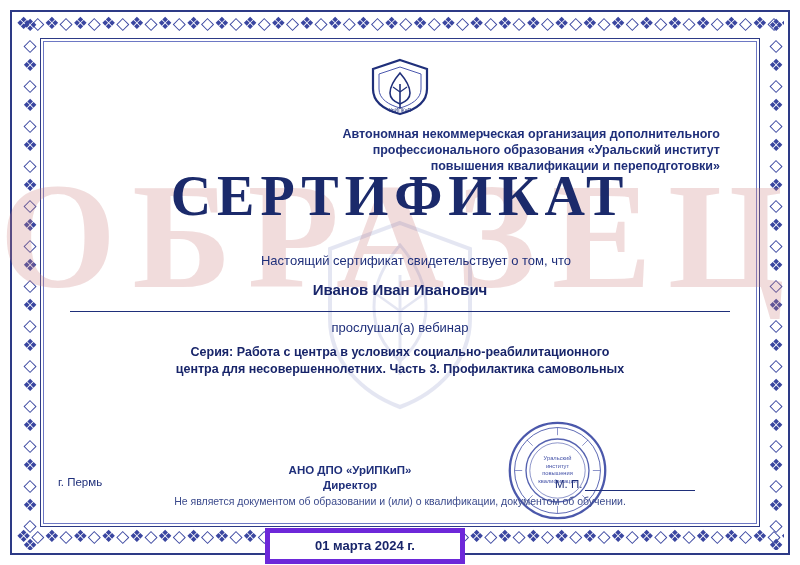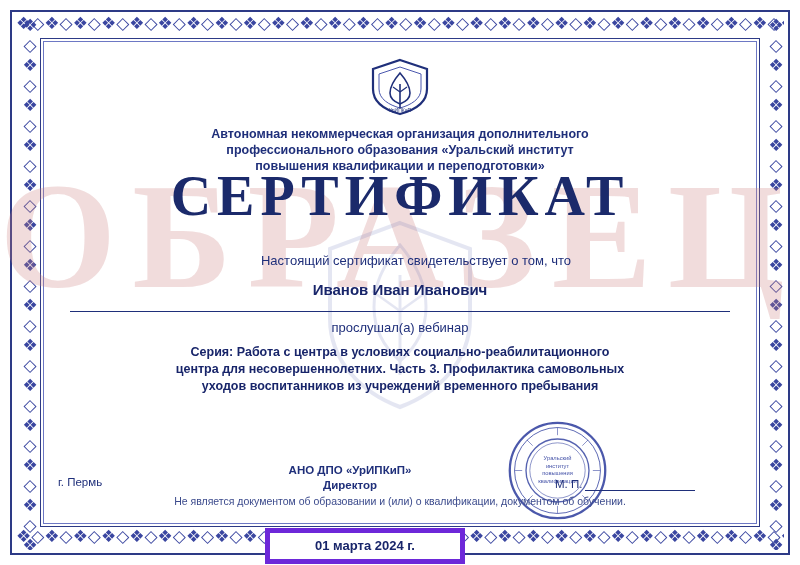--- a/index.html
+++ b/index.html
@@ -107,21 +107,21 @@
     width: 80px;
     height: 60px;
     text-align: center;
   }
 
   .org-name {
     position: absolute;
     left: 30px;
     top: 78px;
     width: 640px;
-    text-align: center;
+    text-align: right;
     font-size: 12.5px;
     font-weight: bold;
     color: #1f2f7a;
     line-height: 16px;
   }
 
   .cert-title {
     position: absolute;
     left: 0;
     top: 116px;
@@ -297,21 +297,20 @@
 
     <div class="subtitle">Настоящий сертификат свидетельствует о том, что</div>
 
     <div class="name-line">Иванов Иван Иванович</div>
 
     <div class="listened">прослушал(а) вебинар</div>
 
     <div class="course">
       <div>Серия: Работа с центра в условиях социально-реабилитационного</div>
       <div>центра для несовершеннолетних. Часть 3. Профилактика самовольных</div>
-      <div>уходов воспитанников из учреждений временного пребывания</div>
     </div>
 
     <svg class="stamp" viewBox="0 0 110 110">
       <circle cx="55" cy="55" r="50" fill="none" stroke="#2b3b9c" stroke-width="2.4" opacity="0.85"></circle>
       <circle cx="55" cy="55" r="45" fill="none" stroke="#2b3b9c" stroke-width="1" opacity="0.8"></circle>
       <circle cx="55" cy="55" r="33" fill="none" stroke="#2b3b9c" stroke-width="1.4" opacity="0.8"></circle>
       <circle cx="55" cy="55" r="29" fill="none" stroke="#2b3b9c" stroke-width="0.8" opacity="0.7"></circle>
       <g opacity="0.8" stroke="#2b3b9c" stroke-width="0.7">
         <line x1="55" y1="10" x2="55" y2="18"></line>
         <line x1="55" y1="92" x2="55" y2="100"></line>

